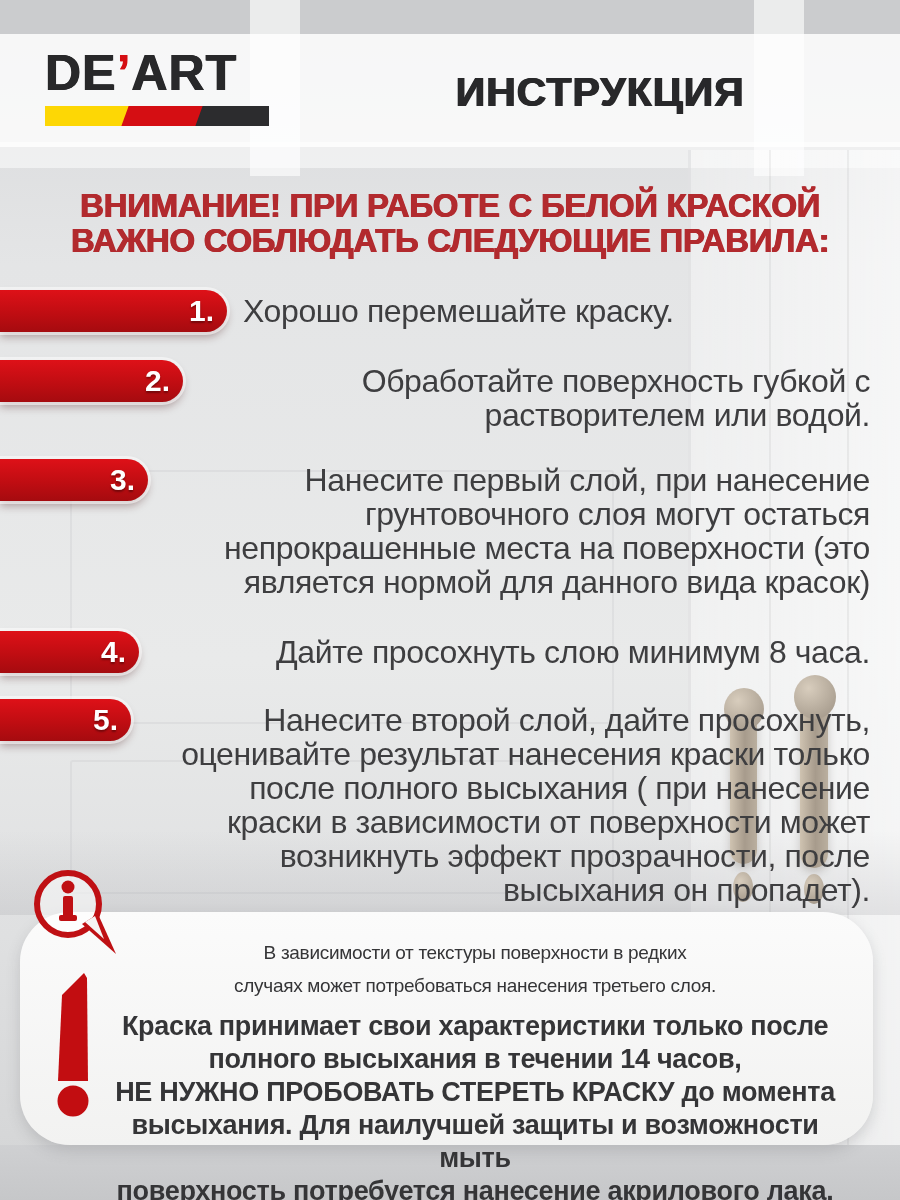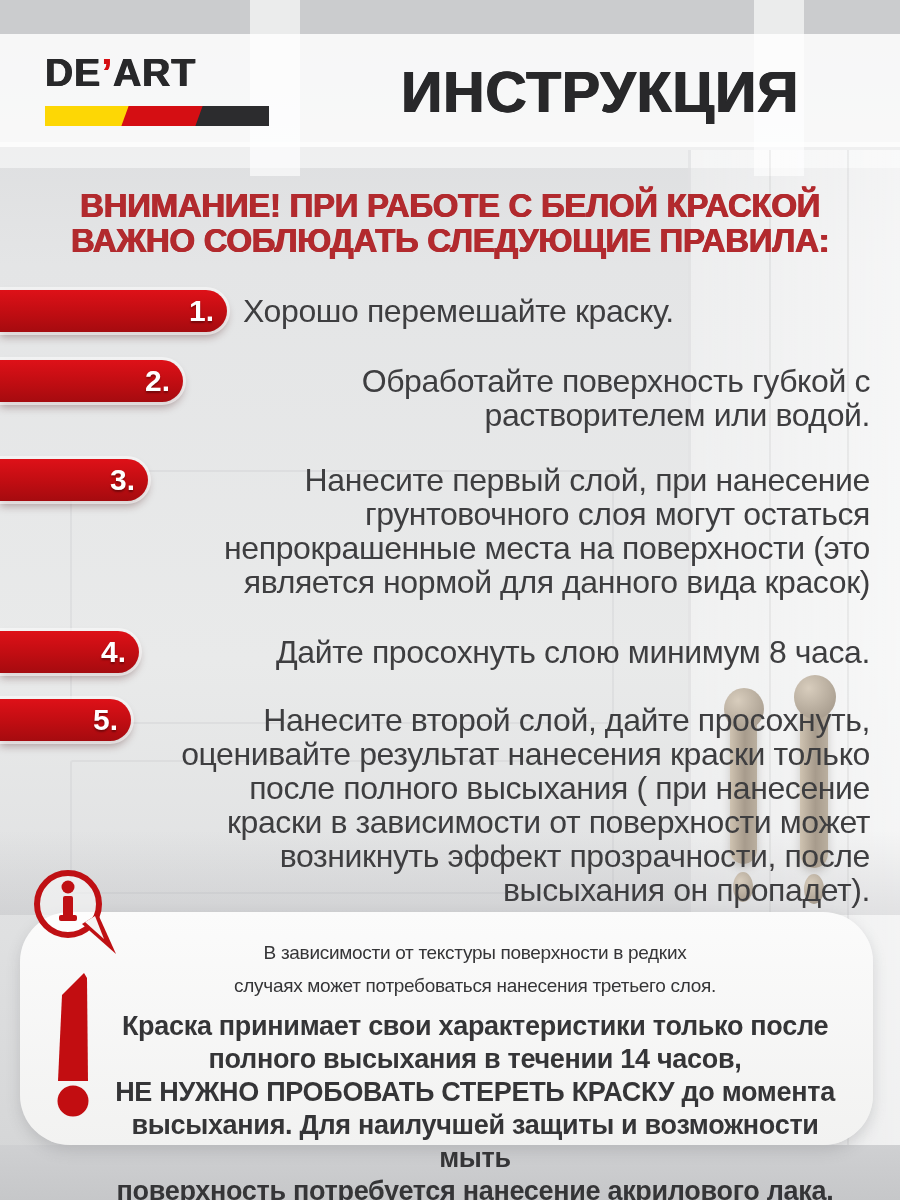--- a/index.html
+++ b/index.html
@@ -27,30 +27,30 @@
   .handle.h-a{left:730px;top:712px;width:27px;height:152px;}
   .handle.h-b{left:800px;top:700px;width:28px;height:168px;}
   .handle-cap{position:absolute;border-radius:50%;filter:blur(.7px);background:radial-gradient(circle at 35% 30%,#d8cdbd,#9c9183);}
   .cap-a1{left:724px;top:688px;width:40px;height:42px;}
   .cap-b1{left:794px;top:675px;width:42px;height:44px;}
   .lock-a{left:733px;top:872px;width:20px;height:30px;}
   .lock-b{left:804px;top:874px;width:20px;height:30px;}
   
   .logo-band{position:absolute;left:0;top:34px;width:900px;height:113px;background:rgba(255,255,255,.78);}
   .logo{position:absolute;left:45px;top:48px;width:260px;}
-  .logo-text{font-size:39px;font-weight:bold;color:#28282a;letter-spacing:1px;line-height:50px;
+  .logo-text{font-size:50px;font-weight:bold;color:#28282a;letter-spacing:1px;line-height:50px;
     text-shadow:.6px 0 0 currentColor,-.6px 0 0 currentColor;}
   .logo-text .apos{color:#d50e13;text-shadow:.6px 0 0 currentColor;}
   .logo-stripe{position:relative;width:224px;height:20px;overflow:hidden;margin-top:8px;}
   .seg{position:absolute;top:0;height:100%;transform:skewX(-20deg);}
   .seg.yellow{left:-10px;width:98px;background:#fdd705;}
   .seg.red{left:80px;width:82px;background:#d50e13;}
   .seg.black{left:154px;width:96px;background:#2c2c2e;}
   .page-title{position:absolute;left:330px;top:56px;width:540px;height:72px;line-height:72px;
-    text-align:center;font-size:57px;font-weight:bold;color:#28282a;letter-spacing:1px;
+    text-align:center;font-size:41px;font-weight:bold;color:#28282a;letter-spacing:1px;
     text-shadow:1px 0 0 currentColor,-0.5px 0 0 currentColor;}
   
   .warning{position:absolute;left:0;top:188px;width:900px;text-align:center;white-space:pre-line;
     font-size:33px;line-height:35px;font-weight:bold;color:#b22a2e;letter-spacing:-.3px;
     text-shadow:.7px 0 0 currentColor,-.4px 0 0 currentColor;}
   
   .step{position:absolute;left:0;width:900px;}
   .pill{position:absolute;left:0;top:0;height:42px;border-radius:0 23px 23px 0;
     background:linear-gradient(180deg,#de1118 0%,#c00d12 55%,#a50b0f 100%);
     box-shadow:0 0 0 3px rgba(255,255,255,.55),0 5px 8px rgba(70,20,20,.35);

